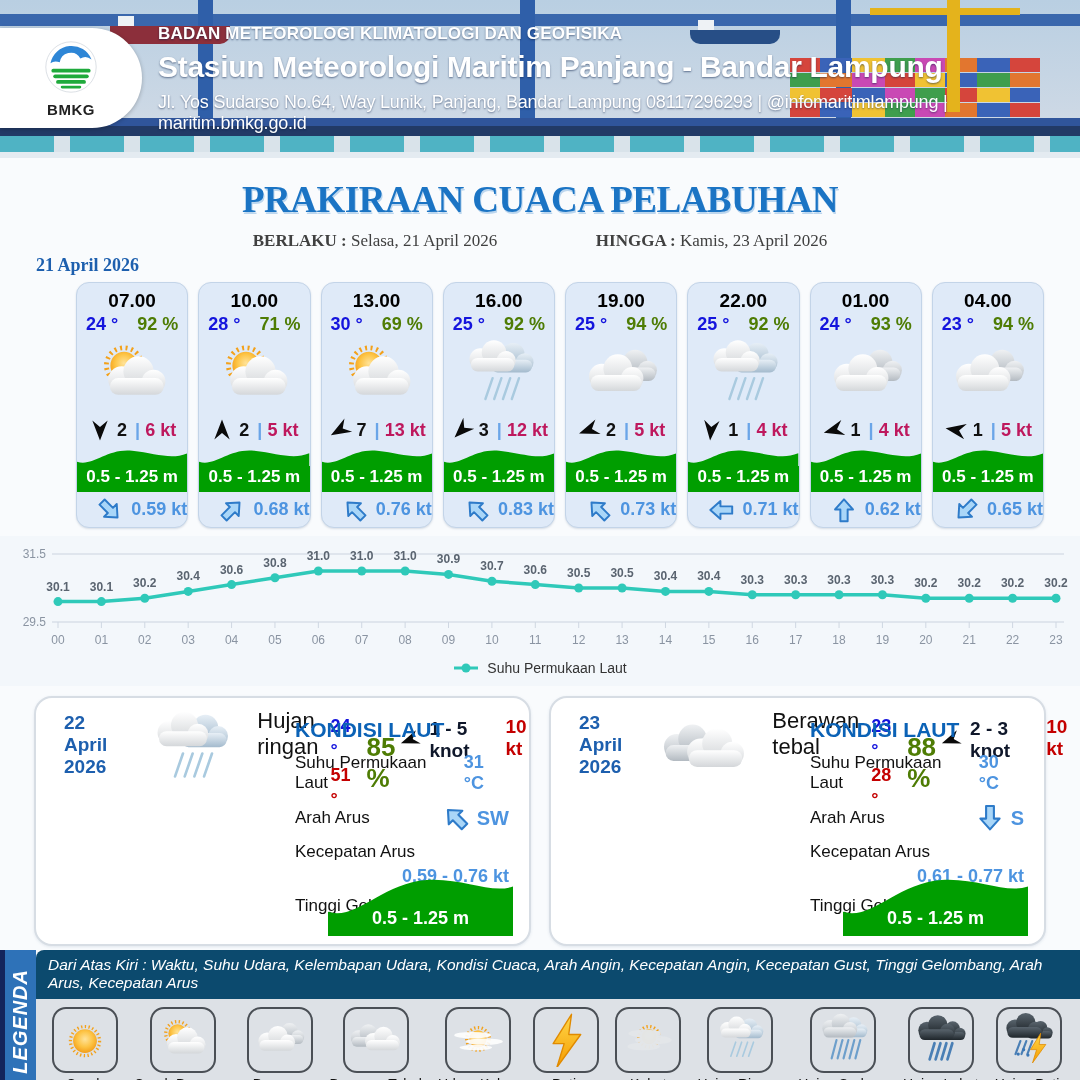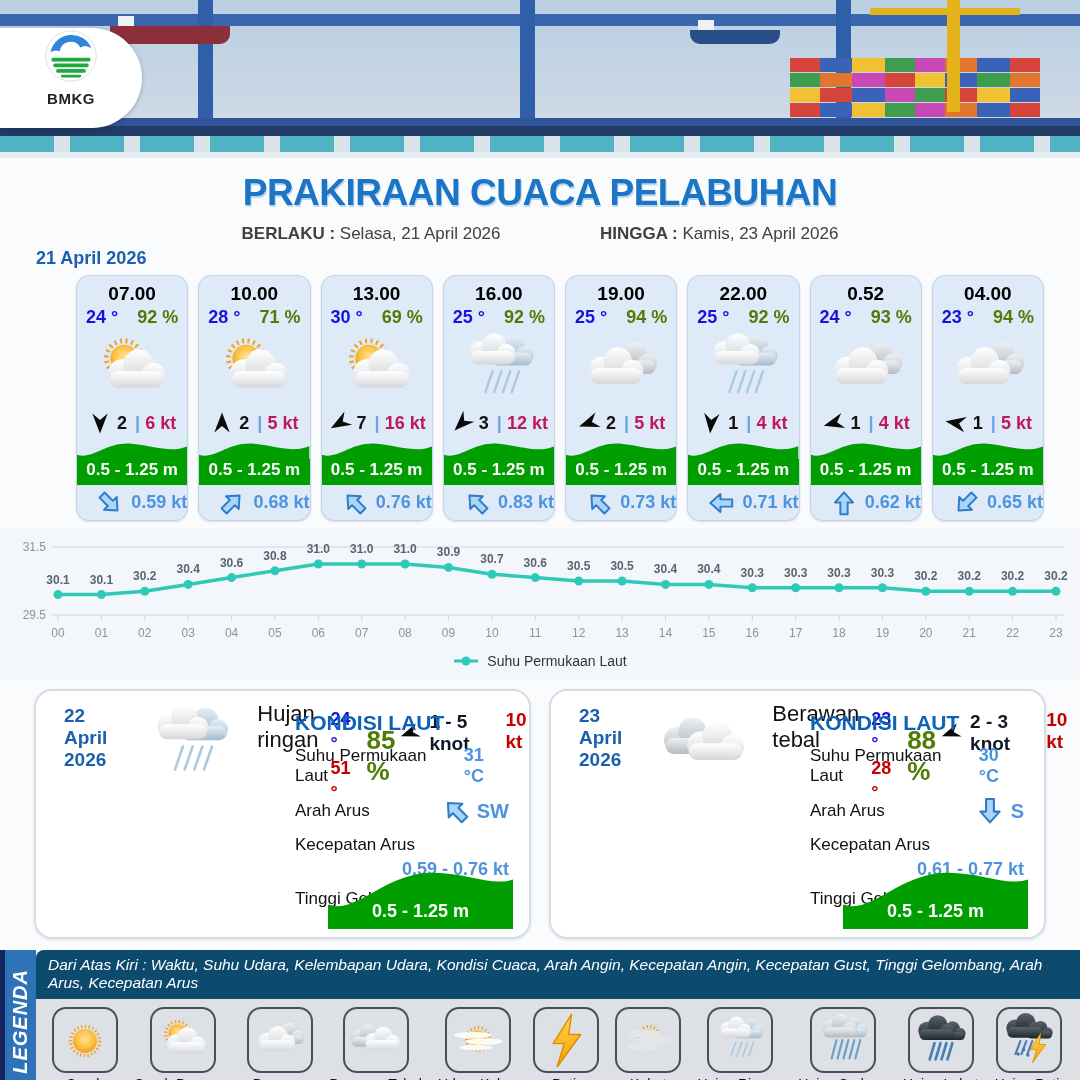--- a/index.html
+++ b/index.html
@@ -17,31 +17,31 @@
   .hdr .boxrow { position:absolute; height:14px; width:250px; }
   .r1 { background:linear-gradient(90deg,#d5453c 0 12%,#3a63b8 12% 25%,#f0c233 25% 38%,#3f9e4d 38% 50%,#c949b4 50% 62%,#e2762f 62% 75%,#3a63b8 75% 88%,#d5453c 88% 100%); }
   .r2 { background:linear-gradient(90deg,#3f9e4d 0 12%,#e2762f 12% 25%,#c949b4 25% 38%,#d5453c 38% 50%,#f0c233 50% 62%,#3a63b8 62% 75%,#3f9e4d 75% 88%,#e2762f 88% 100%); }
   .r3 { background:linear-gradient(90deg,#f0c233 0 12%,#d5453c 12% 25%,#3a63b8 25% 38%,#c949b4 38% 50%,#3f9e4d 50% 62%,#d5453c 62% 75%,#f0c233 75% 88%,#3a63b8 88% 100%); }
   .hdr .crane { position:absolute; background:#e4b31c; }
   .hdr .dock { position:absolute; left:0; right:0; top:126px; height:10px; background:#223a66; }
   .hdr .seats { position:absolute; left:0; right:0; top:136px; height:16px;
       background:repeating-linear-gradient(90deg,#4fb3c4 0 54px,#d9e3ea 54px 70px); }
   .hdr .floor { position:absolute; left:0; right:0; bottom:0; height:6px; background:#e4ebf1; }
   .logo-pill { position:absolute; left:0; top:28px; width:142px; height:100px; background:#fff;
-      border-radius:0 58px 58px 0; display:flex; flex-direction:column; align-items:center; z-index:5;
+      border-radius:0 58px 58px 0; display:flex; flex-direction:column; align-items:center; justify-content:center; z-index:5;
       box-shadow:0 1px 4px rgba(0,0,0,.25); }
   .logo-text { font-weight:bold; font-size:15px; color:#222; letter-spacing:.5px; margin-top:2px; }
   .hdr-text { position:absolute; left:158px; top:24px; right:8px; color:#fff; z-index:4;
       text-shadow:0 1px 2px rgba(10,30,70,.55); }
   .hdr-org { font-size:17px; font-weight:bold; letter-spacing:.2px; }
   .hdr-station { font-size:30px; font-weight:bold; margin-top:6px; letter-spacing:-.3px; }
   .hdr-addr { font-size:18px; margin-top:8px; letter-spacing:-.2px; }
 
   
-  .titleblock { text-align:center; padding-top:14px; }
+  .titleblock { text-align:center; padding-top:20px;font-family:Liberation Serif, serif; }
   .main-title { font-size:37px; font-weight:bold; color:#1b74c4; letter-spacing:-.5px;
       text-shadow:1px 2px 0 #bcd6ee; }
   .port-title { font-size:27px; font-weight:bold; color:#4e97e0; margin-top:4px; }
   .validity { margin-top:10px; font-size:17px; color:#404040; }
   .validity .lab { font-weight:bold; }
   .validity .gap { display:inline-block; width:90px; }
   .section-date { text-align:left; margin:4px 0 0 36px; font-size:18px; font-weight:bold; color:#1d5fae; }
 
   
   .cards { display:flex; gap:10px; margin:6px 36px 0 36px;padding-left:40px; }
@@ -169,20 +169,25 @@
           <g fill="#1faa3c">
             <rect x="9" y="32" width="42" height="4" rx="2"></rect>
             <rect x="11" y="38" width="38" height="4" rx="2"></rect>
             <rect x="14" y="44" width="32" height="4" rx="2"></rect>
             <rect x="19" y="50" width="22" height="3" rx="1.5"></rect>
           </g>
         </svg>
       </span>
       <div class="logo-text">BMKG</div>
     </div>
+    <div class="hdr-text">
+      <div class="hdr-org">BADAN METEOROLOGI KLIMATOLOGI DAN GEOFISIKA</div>
+      <div class="hdr-station">Stasiun Meteorologi Maritim Panjang - Bandar Lampung</div>
+      <div class="hdr-addr">Jl. Yos Sudarso No.64, Way Lunik, Panjang, Bandar Lampung 08117296293 | @infomaritimlampung | maritim.bmkg.go.id</div>
+    </div>
   </header>
 
   <section class="titleblock">
     <div class="main-title">PRAKIRAAN CUACA PELABUHAN</div>
     <div class="validity">
       <span class="lab">BERLAKU :</span>
       <span>Selasa, 21 April 2026</span>
       <span class="gap"></span>
       <span class="lab">HINGGA :</span>
       <span>Kamis, 23 April 2026</span>
@@ -294,21 +299,21 @@
               <rect x="-32" y="-4" width="64" height="20" rx="10"></rect>
             </g>
           </svg>
         </div>
       <div class="f-wind">
         <span class="arrow wind-arrow"><svg viewBox="-50 -50 100 100" width="24" height="24" style="transform:rotate(240deg)">
               <path d="M0,-44 L32,40 L0,13 L-32,40 Z" fill="#0a0a0a"></path>
             </svg></span>
         <span class="f-ws">7</span>
         <span class="f-sep">|</span>
-        <span class="f-gust">16 kt</span>
+        <span class="f-gust">13 kt</span>
       </div>
       <div class="f-waveTop">
         <svg viewBox="0 0 120 26" preserveAspectRatio="none">
             <path d="M0,21 C18,27 32,5 60,8 C86,11 102,19 120,11 L120,26 L0,26 Z" fill="#009e00"></path>
           </svg>
       </div>
       <div class="f-wave">0.5 - 1.25 m</div>
       <div class="f-curr">
         <span class="arrow curr-arrow"><svg viewBox="-50 -50 100 100" width="28" height="28" style="transform:rotate(315deg)">
               <path d="M0,-38 L32,-2 L13,-2 L13,40 L-13,40 L-13,-2 L-32,-2 Z" fill="#a9d6f8" stroke="#2e7bc9" stroke-width="7" stroke-linejoin="round"></path>
@@ -451,21 +456,21 @@
       <div class="f-wave">0.5 - 1.25 m</div>
       <div class="f-curr">
         <span class="arrow curr-arrow"><svg viewBox="-50 -50 100 100" width="28" height="28" style="transform:rotate(270deg)">
               <path d="M0,-38 L32,-2 L13,-2 L13,40 L-13,40 L-13,-2 L-32,-2 Z" fill="#a9d6f8" stroke="#2e7bc9" stroke-width="7" stroke-linejoin="round"></path>
             </svg></span>
         <span>0.71 kt</span>
       </div>
     </div>
 
     <div class="fcard">
-      <div class="f-time">0.52</div>
+      <div class="f-time">01.00</div>
       <div class="f-th">
         <span class="f-temp">24 °</span>
         <span class="f-hum">93 %</span>
       </div>
       <div class="f-icon wicon">
           <svg viewBox="-50 -50 100 100" width="84" height="80">
             <g transform="translate(16,-6) scale(0.85)" fill="url(#gcloud)">
               <circle cx="-18" cy="-2" r="16"></circle>
               <circle cx="2" cy="-12" r="18"></circle>
               <circle cx="20" cy="0" r="14"></circle>

